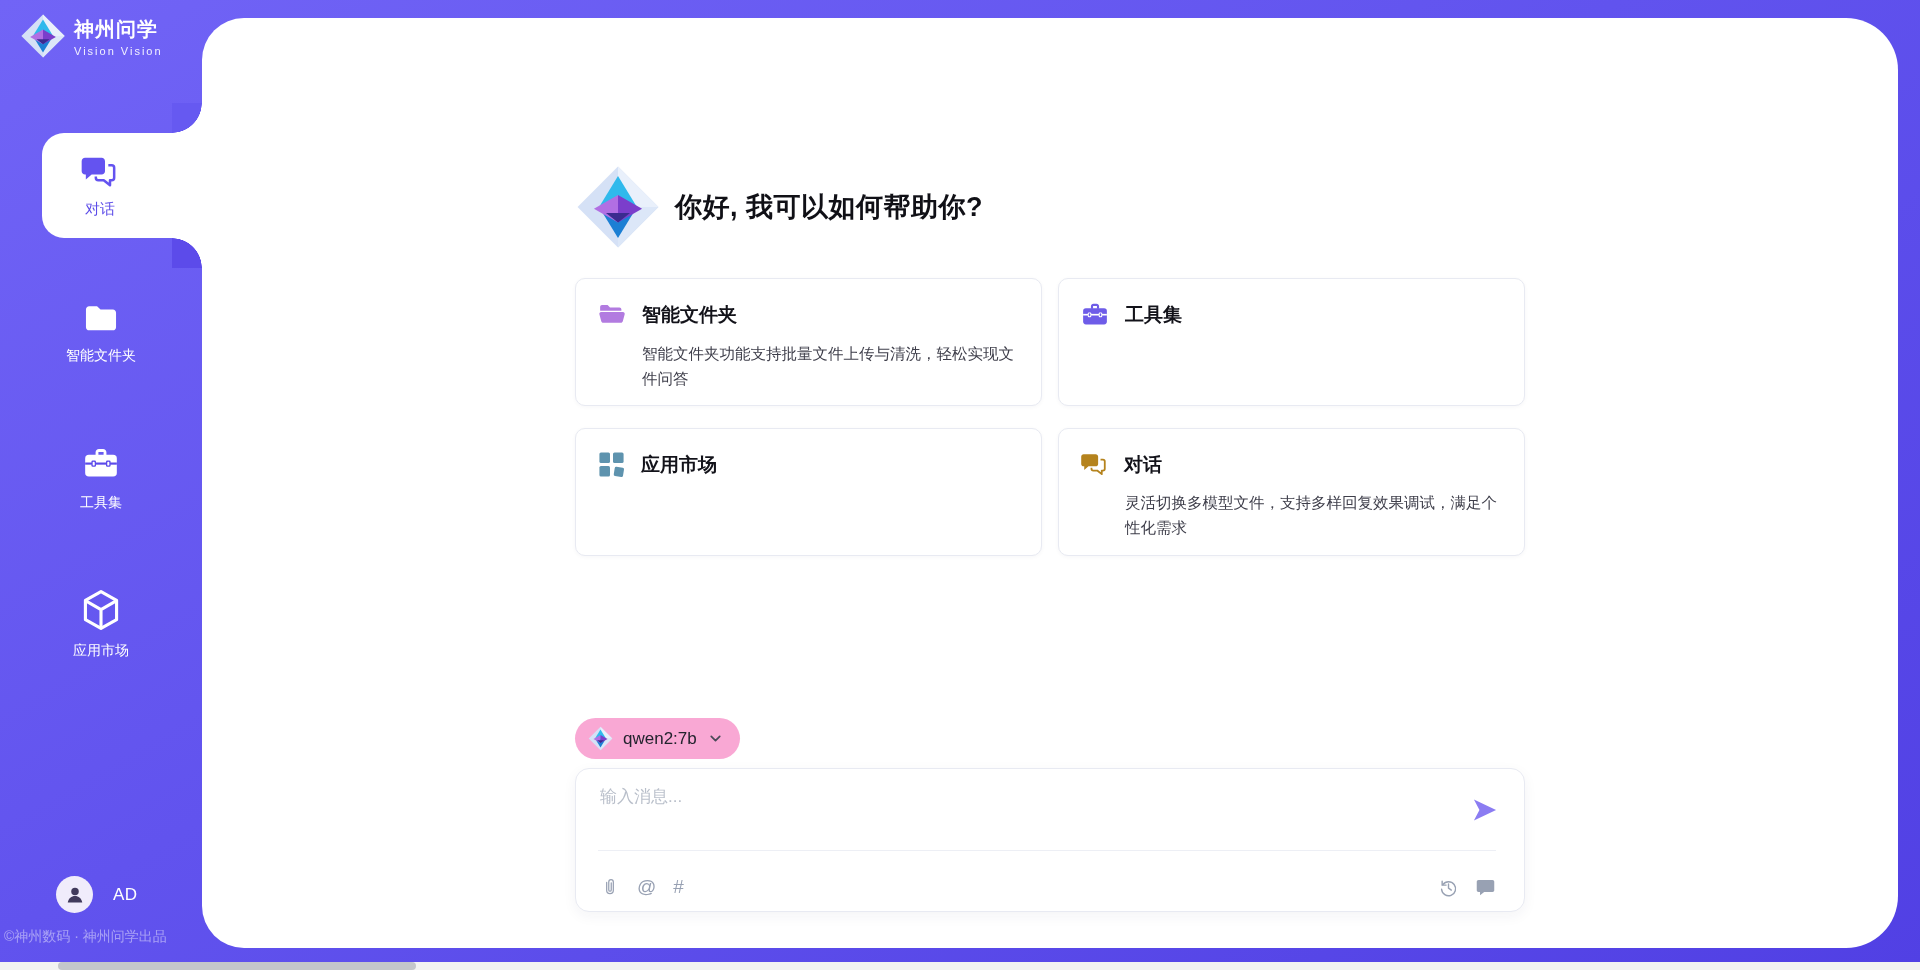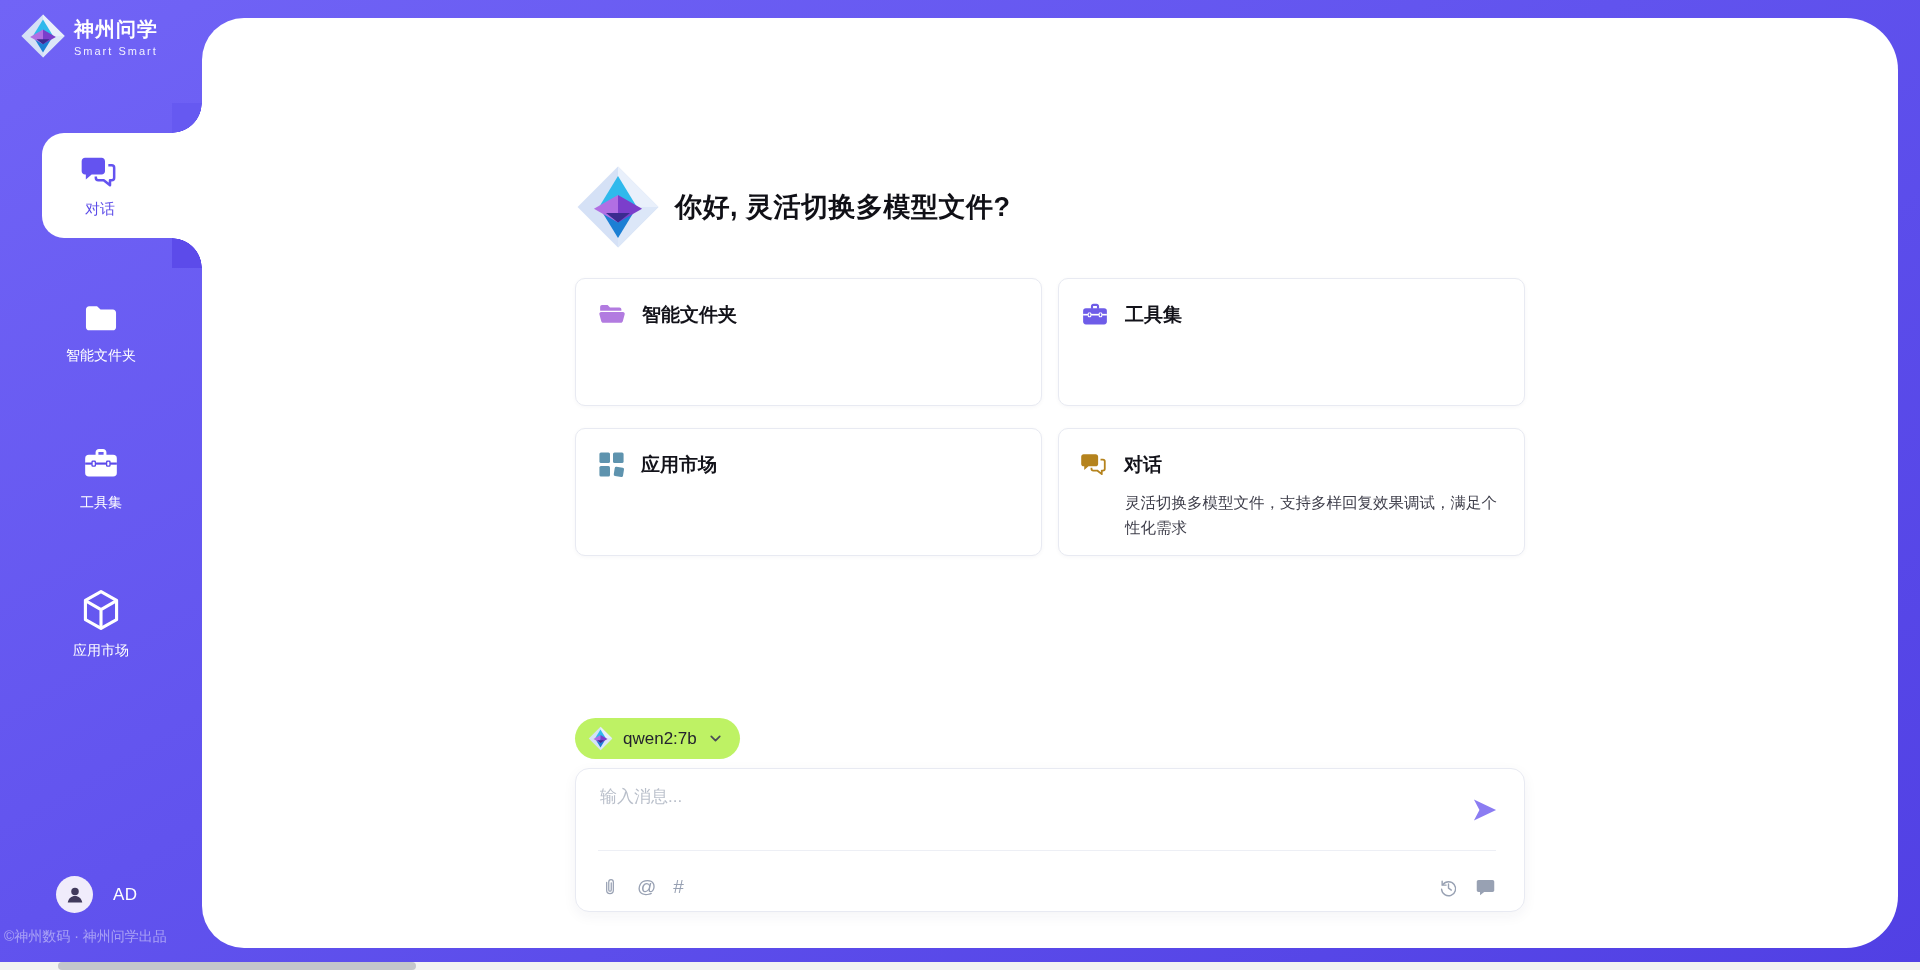--- a/index.html
+++ b/index.html
@@ -60,21 +60,21 @@
   .card {
     height:128px; background:#fff; border:1px solid #e8eaf2; border-radius:10px;
     padding:21px 24px 20px 21px; box-shadow:0 1px 4px rgba(30,30,80,.04); cursor:pointer;
   }
   .card-head { display:flex; align-items:center; gap:15px; }
   .card-head h3 { font-size:19px; font-weight:700; color:#13131a; }
   .card p { margin:11px 0 0 45px; font-size:15.5px; line-height:1.62; color:#3e3e4a; }
   
   .model-pill {
     position:absolute; left:0; top:700px; height:41px; border-radius:21px;
-    background:#bef264; display:inline-flex; align-items:center; gap:10px;
+    background:#f9a8d4; display:inline-flex; align-items:center; gap:10px;
     padding:0 16px 0 13px; cursor:pointer;
   }
   .model-pill .model-name { font-size:17px; color:#23232e; }
   .model-pill svg.chev { color:#4a4a58; }
   .composer {
     position:absolute; left:0; top:750px; width:950px; height:144px;
     background:#fff; border:1px solid #e8eaf2; border-radius:14px;
     box-shadow:0 4px 14px rgba(30,30,80,.05);
   }
   .composer textarea {
@@ -189,21 +189,21 @@
 
 <div class="app">
 
   <aside class="sidebar">
     <div class="brand">
       <svg class="gem" width="46" height="46">
           <use href="#gem"></use>
         </svg>
       <div class="brand-text">
         <div class="brand-name">神州问学</div>
-        <div class="brand-sub">Smart Smart</div>
+        <div class="brand-sub">Vision Vision</div>
       </div>
     </div>
 
     <div class="nav-active">
       <svg width="40" height="40">
           <use href="#ic-chat"></use>
         </svg>
       <span class="nav-label">对话</span>
     </div>
 
@@ -241,31 +241,32 @@
     <div class="copyright">©神州数码 · 神州问学出品</div>
   </aside>
 
   <main class="panel">
     <div class="content">
 
       <div class="greeting">
         <svg class="gem" width="86" height="88">
             <use href="#gem"></use>
           </svg>
-        <h1>你好, 灵活切换多模型文件?</h1>
+        <h1>你好, 我可以如何帮助你?</h1>
       </div>
 
       <div class="cards">
         <div class="card">
           <div class="card-head">
             <svg width="30" height="30" style="color: rgb(178, 123, 224);">
                 <use href="#ic-folder-open"></use>
               </svg>
             <h3>智能文件夹</h3>
           </div>
+          <p>智能文件夹功能支持批量文件上传与清洗，轻松实现文件问答</p>
         </div>
         <div class="card" style="--hole:#fff">
           <div class="card-head">
             <svg width="30" height="30" style="color: rgb(110, 92, 232);">
                 <use href="#ic-toolbox"></use>
               </svg>
             <h3>工具集</h3>
           </div>
         </div>
         <div class="card">

